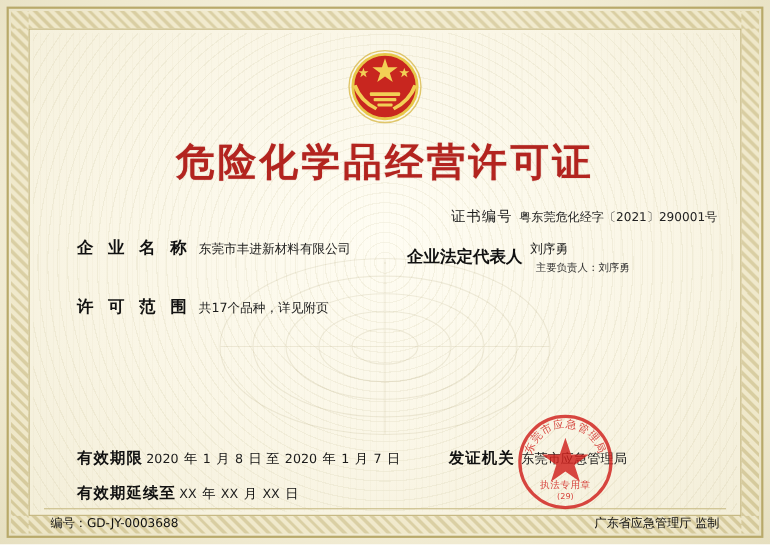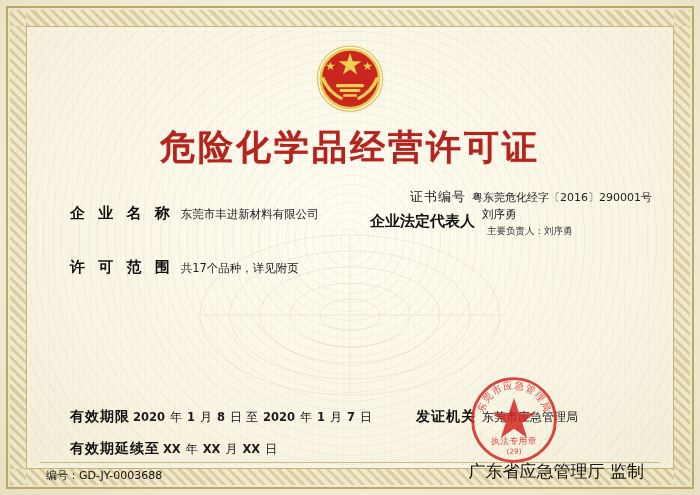--- a/index.html
+++ b/index.html
@@ -132,21 +132,21 @@
     font-size: 11px;
     color: #222;
     margin-left: 6px;
     padding-bottom: 1px;
     white-space: nowrap;
   }
 
   
   .body {
     position: absolute;
-    top: 204px;
+    top: 216px;
     left: 70px;
     width: 560px;
     z-index: 6;
   }
   .row {
     display: flex;
     align-items: flex-start;
     margin-bottom: 20px;
   }
   .col-left { width: 300px; display: flex; align-items: flex-start; }
@@ -207,21 +207,20 @@
     font-weight: bold;
     color: #111;
     white-space: nowrap;
     letter-spacing: 1px;
   }
   .b-inline {
     font-size: 11.5px;
     color: #1b1b1b;
     margin: 0 3px;
     white-space: nowrap;
-    font-weight: bold;
   }
   .b-cjk {
     font-size: 12px;
     color: #111;
     margin: 0 2px;
     white-space: nowrap;
   }
   .authority {
     margin-left: 42px;
     display: flex;
@@ -256,24 +255,24 @@
     position: absolute;
     left: 46px;
     bottom: 12px;
     font-family: "DejaVu Sans", sans-serif;
     font-size: 11px;
     color: #111;
     z-index: 6;
   }
   .footer-right {
     position: absolute;
-    right: 56px;
+    right: 46px;
     bottom: 12px;
     font-family: "DejaVu Sans", sans-serif;
-    font-size: 17px;
+    font-size: 11px;
     color: #111;
     z-index: 6;
   }
   .footer-rule {
     position: absolute;
     left: 40px;
     right: 40px;
     bottom: 32px;
     height: 1px;
     background: #c9bc87;
@@ -314,21 +313,21 @@
       <path d="M20 50 q6 16 22 24 l-2 3 q-18 -9 -24 -26z"></path>
       <path d="M80 50 q-6 16 -22 24 l2 3 q18 -9 24 -26z"></path>
     </g>
     <circle cx="50" cy="52" r="38" fill="none" stroke="#d8b94a" stroke-width="1.5" opacity="0.8"></circle>
   </svg>
 
   <div class="title">危险化学品经营许可证</div>
 
   <div class="cert-no">
     <span class="lbl">证书编号</span>
-    <span class="val">粤东莞危化经字〔2016〕290001号</span>
+    <span class="val">粤东莞危化经字〔2021〕290001号</span>
   </div>
 
   <div class="body">
 
     <div class="row">
       <div class="col-left">
         <span class="field-label sp">企 业 名 称</span>
         <span class="field-value">东莞市丰进新材料有限公司</span>
       </div>
       <div class="col-right">

